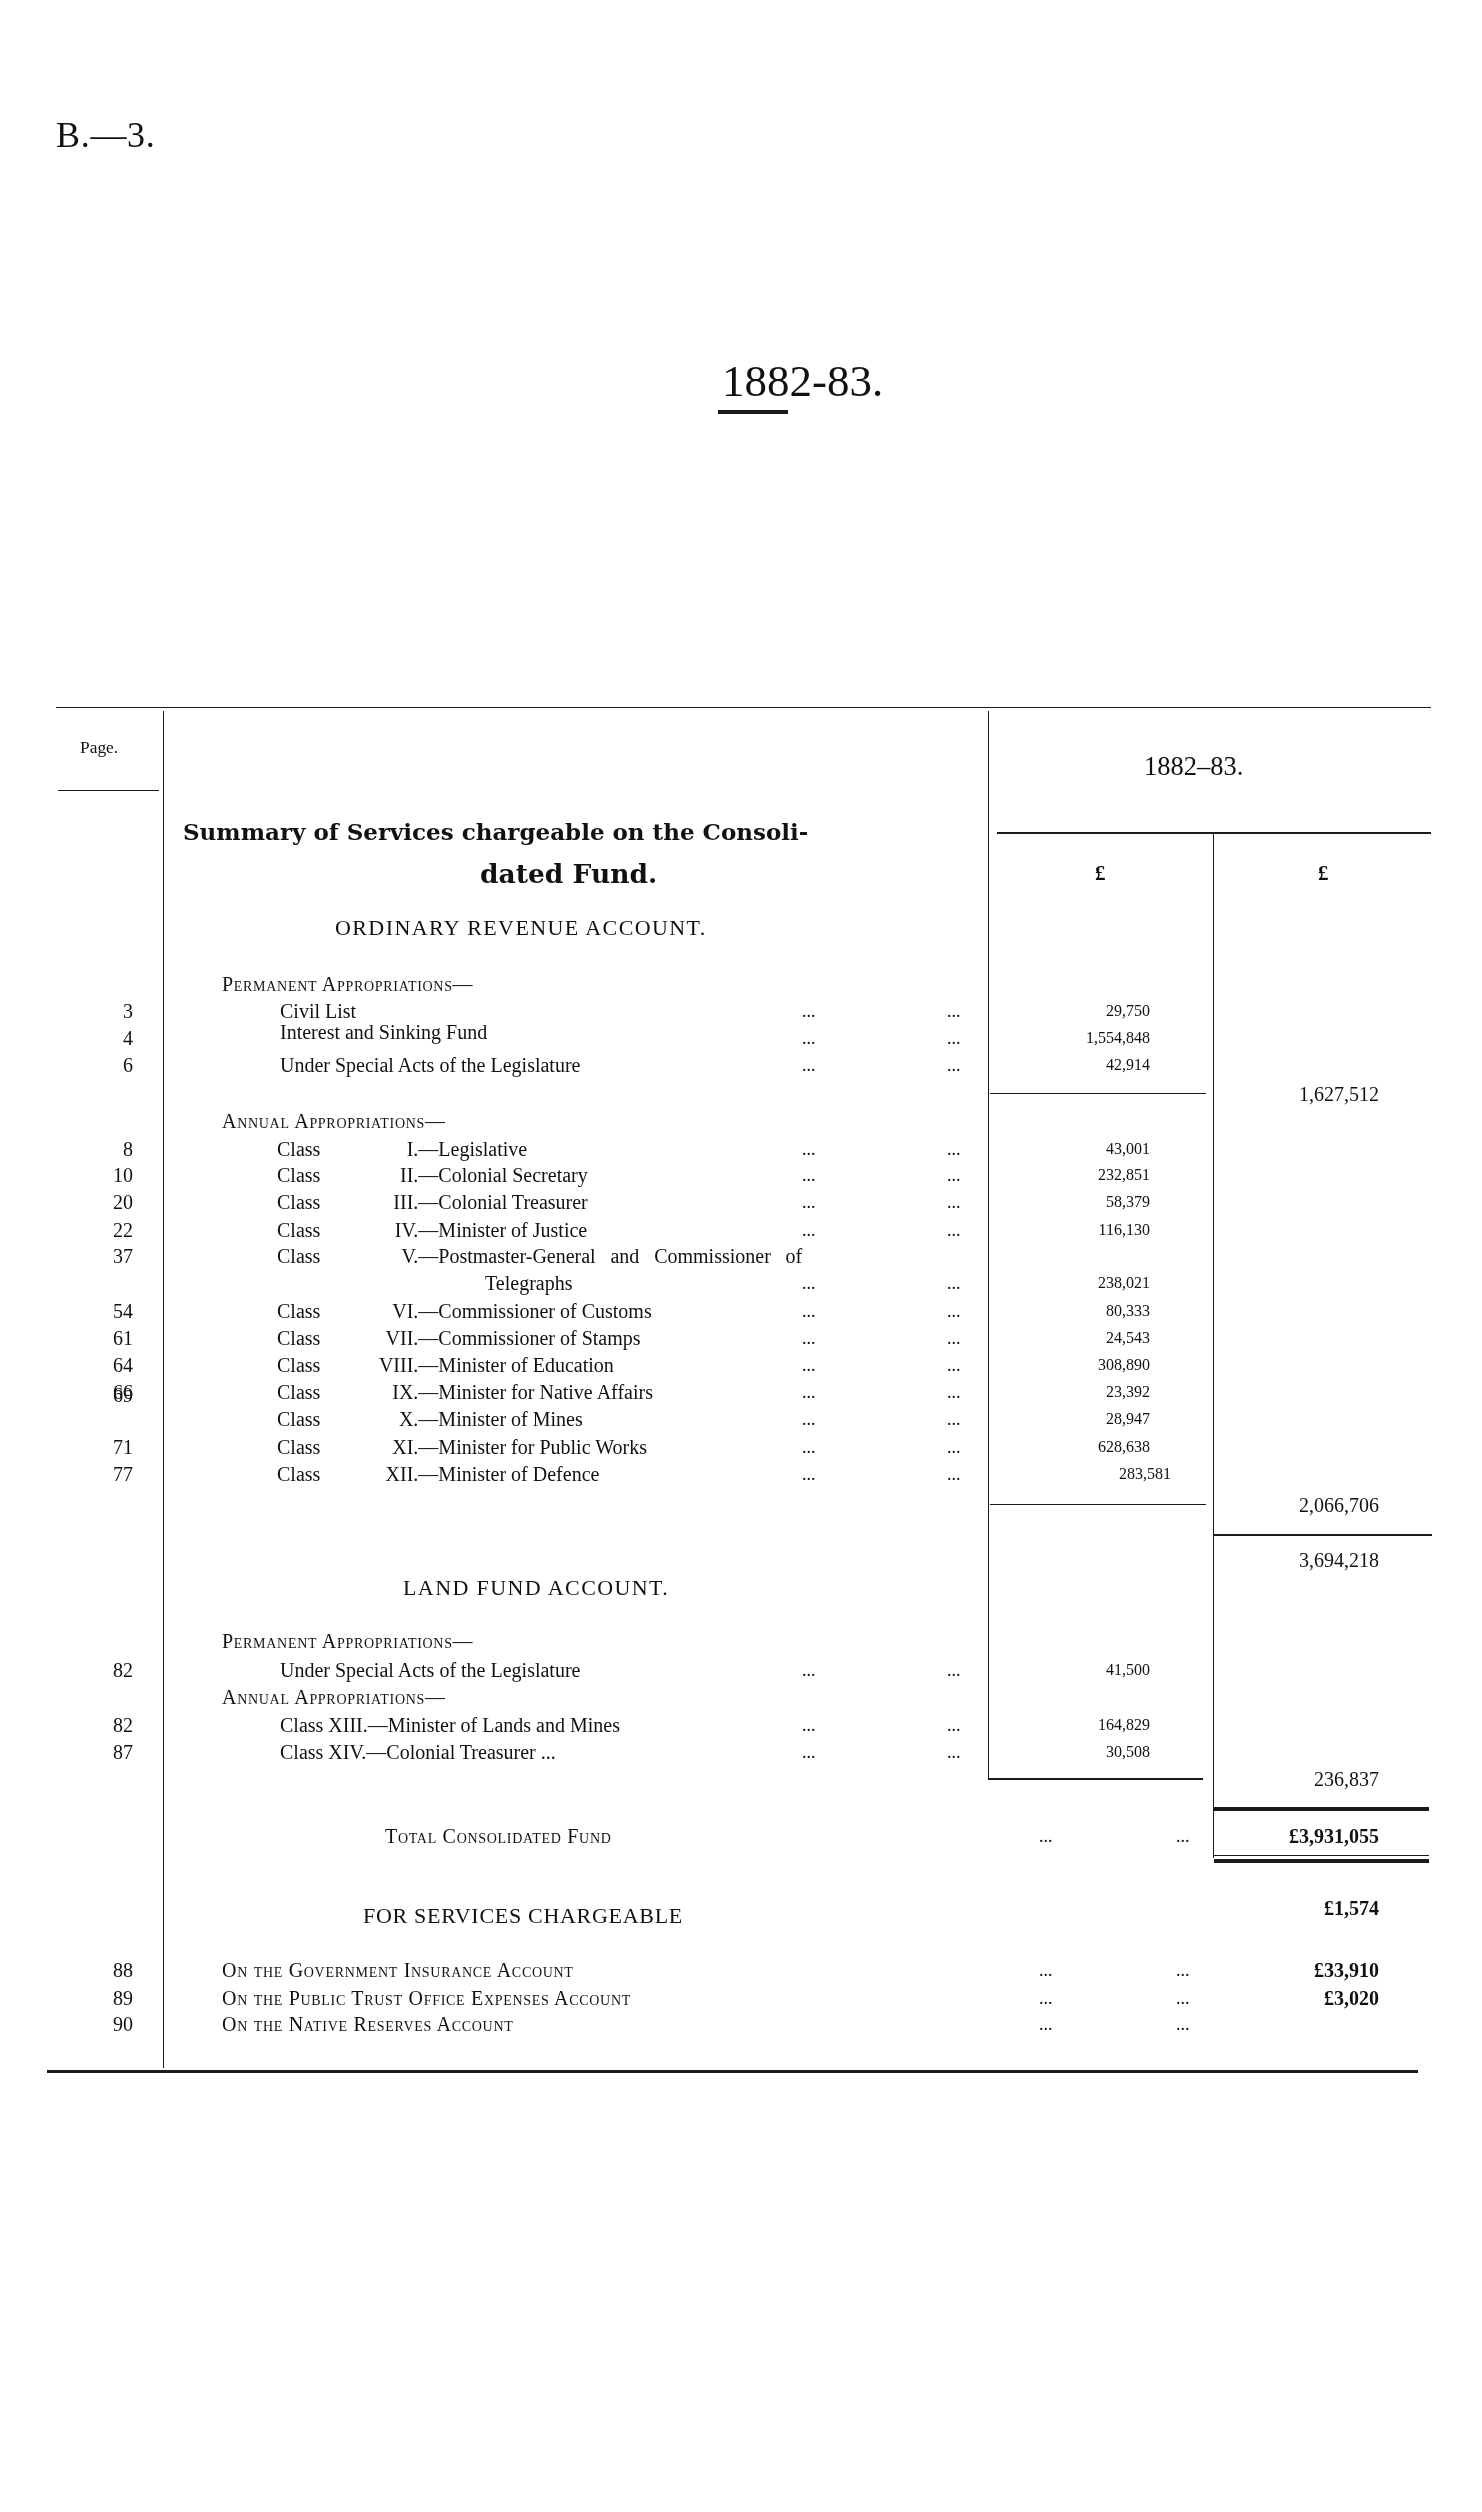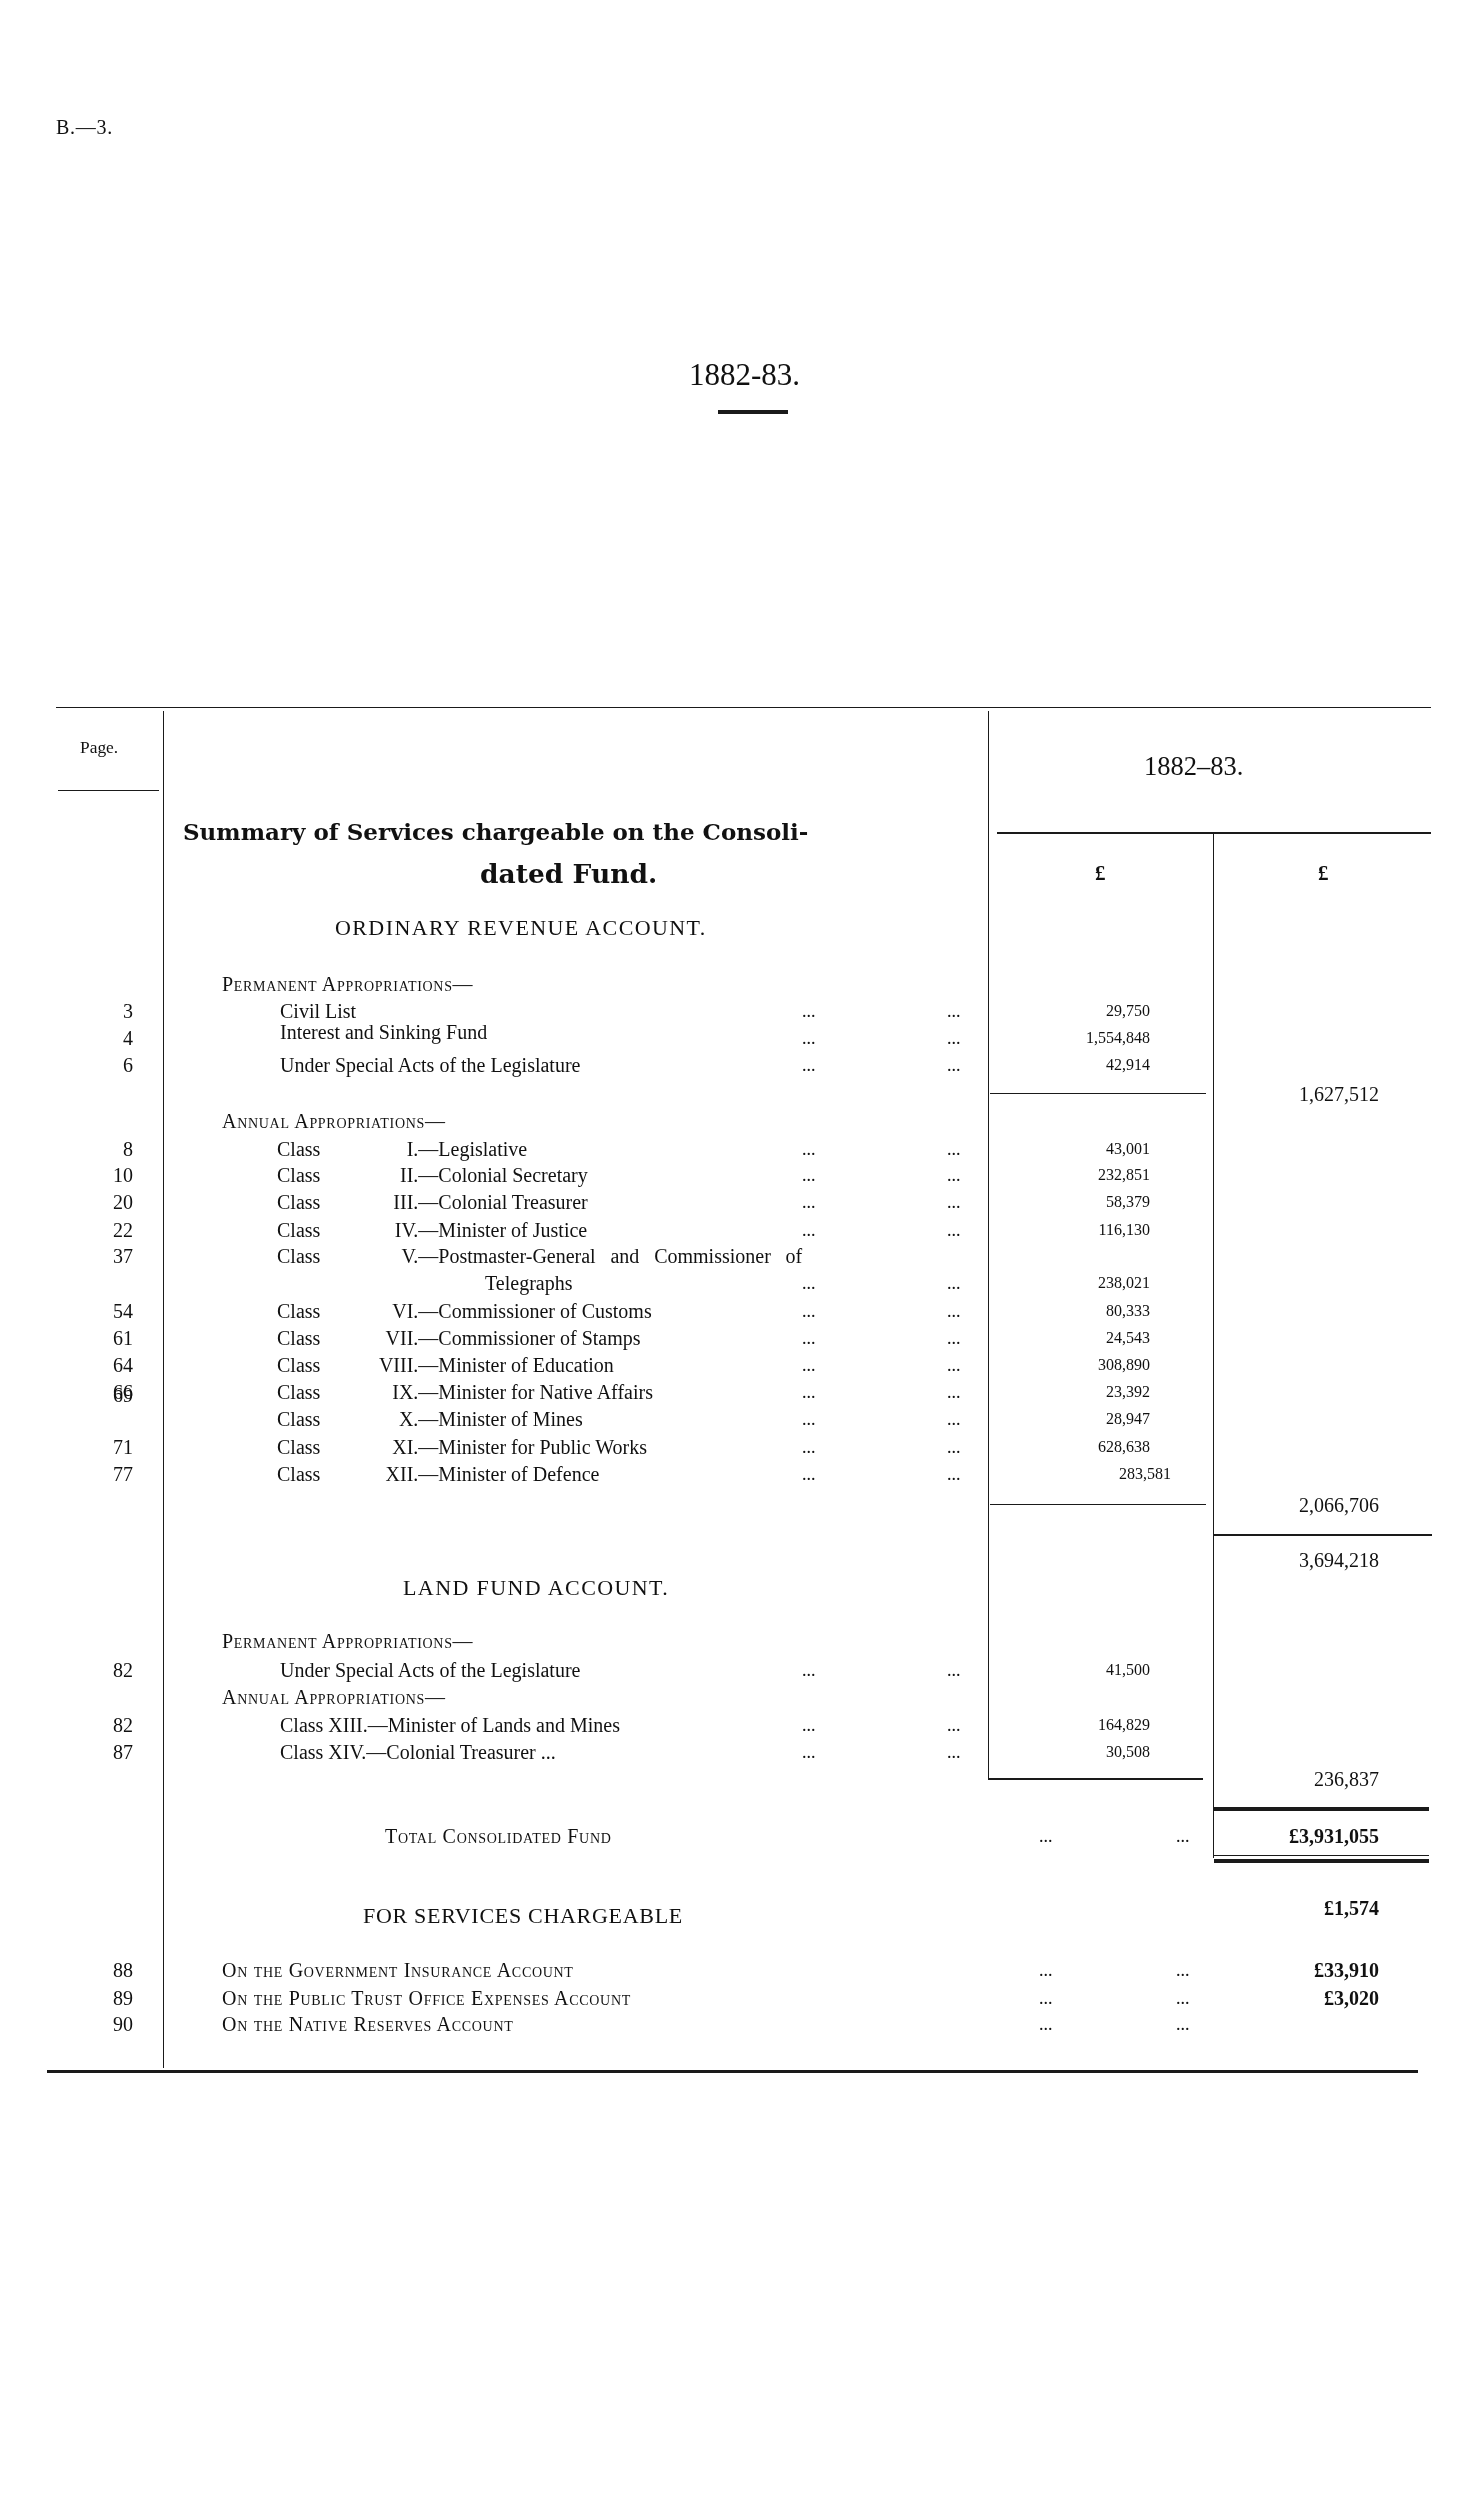--- a/index.html
+++ b/index.html
@@ -15,22 +15,22 @@
   .dots1 { position:absolute; left:802px; font-size:18px; transform:translateY(-50%); }
   .dots2 { position:absolute; left:947px; font-size:18px; transform:translateY(-50%); }
   .c1 { position:absolute; left:990px; width:160px; text-align:right; font-size:16px; transform:translateY(-50%); }
   .c2 { position:absolute; left:1215px; width:164px; text-align:right; font-size:20px; transform:translateY(-50%); }
   .cls { position:absolute; left:277px; font-size:20px; transform:translateY(-50%); }
   .roman { display:inline-block; width:98px; text-align:right; }
 </style>
 </head>
 <body>
 
-<div class="abs" style="left:56px; top:117px; font-size:20px; letter-spacing:0.7px;">B.—3.</div>
-<div class="abs" style="left:689px; top:359px; font-size:31px;">1882-83.</div>
+<div class="abs" style="left:56px; top:117px; font-size:36px; letter-spacing:0.7px;">B.—3.</div>
+<div class="abs" style="left:722px; top:359px; font-size:45px;">1882-83.</div>
 <div class="hr" style="left:718px; top:410px; width:70px; height:3.5px;"></div>
 
 <div class="hr" style="left:56px; top:707px; width:1375px; height:1.4px;"></div>
 <div class="hr" style="left:58px; top:790px; width:101px; height:1.4px;"></div>
 <div class="vr" style="left:163px; top:711px; height:1357px;"></div>
 <div class="vr" style="left:988px; top:711px; height:1067px;"></div>
 <div class="hr" style="left:997px; top:832px; width:434px; height:2.1px;"></div>
 <div class="vr" style="left:1213px; top:834px; height:1024px;"></div>
 
 <div class="abs" style="left:80px; top:739px; font-size:17.4px;">Page.</div>

